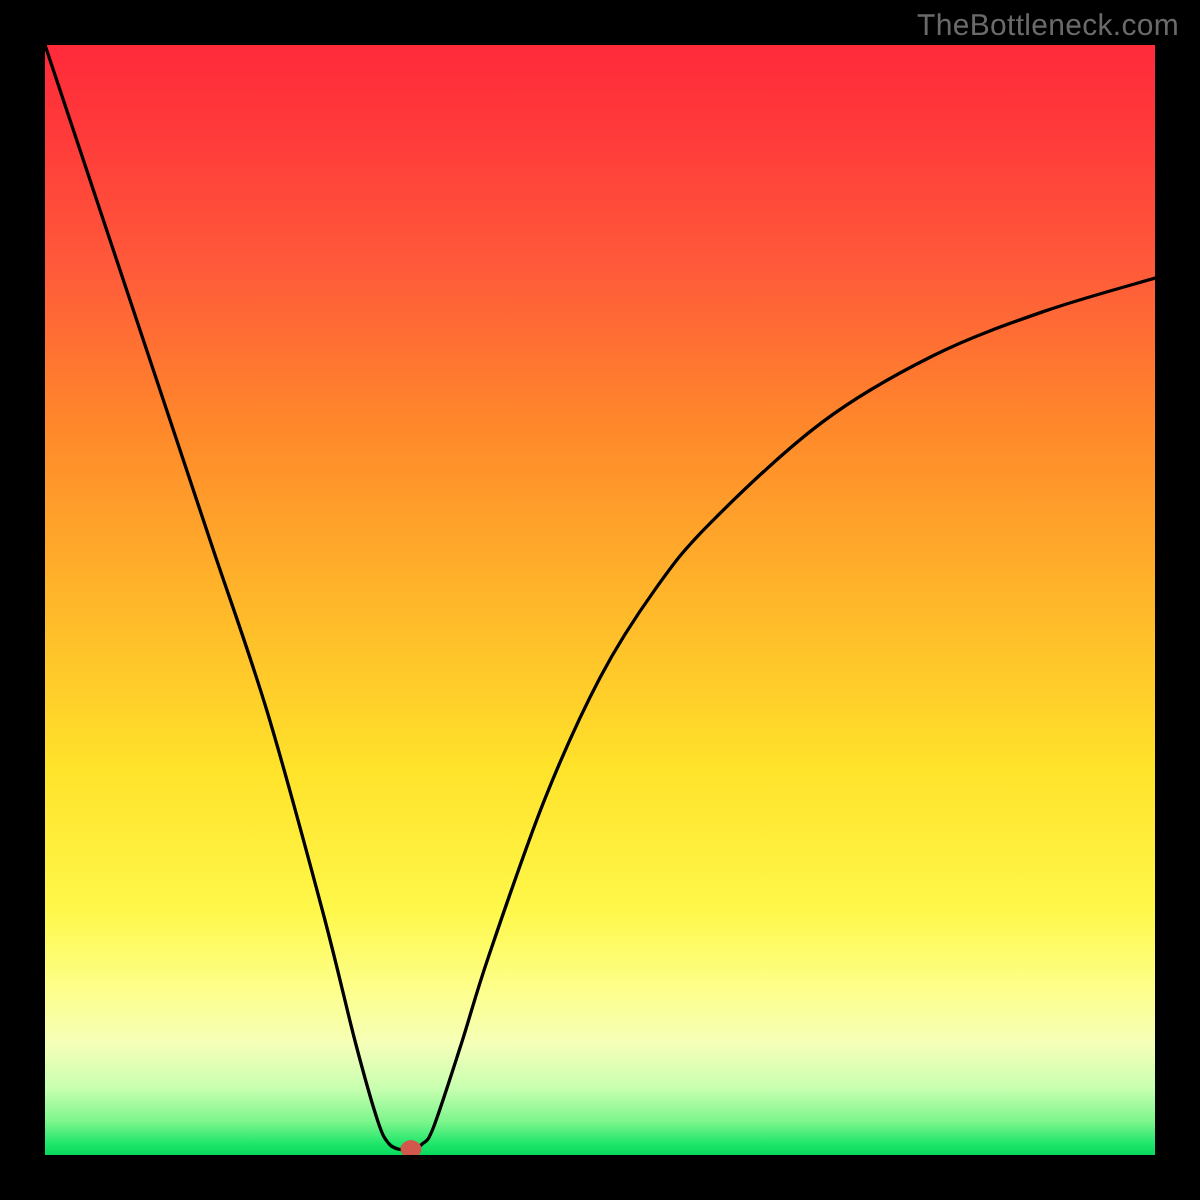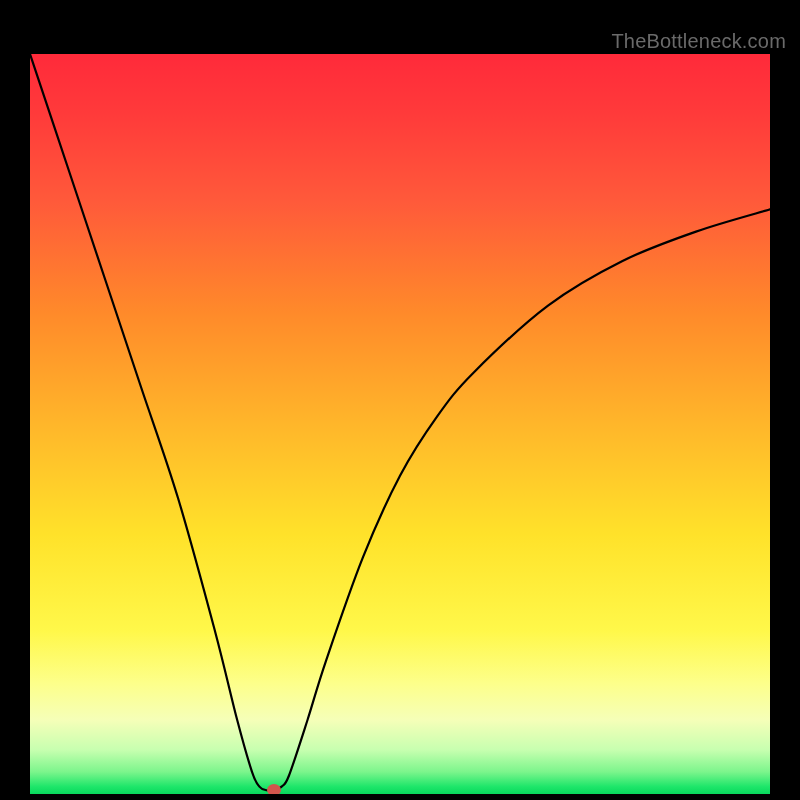--- a/index.html
+++ b/index.html
@@ -9,21 +9,20 @@
     height: 800px;
     overflow: hidden;
     font-family: Arial, Helvetica, sans-serif;
     background: #000;
   }
   .frame {
     position: relative;
     width: 800px;
     height: 564px;
     background: #000;
-    margin-top: 24px;
   }
   .plot-area {
     position: absolute;
     left: 30px;
     top: 30px;
     width: 740px;
     height: 740px;
     overflow: hidden;
   }
   .gradient {

